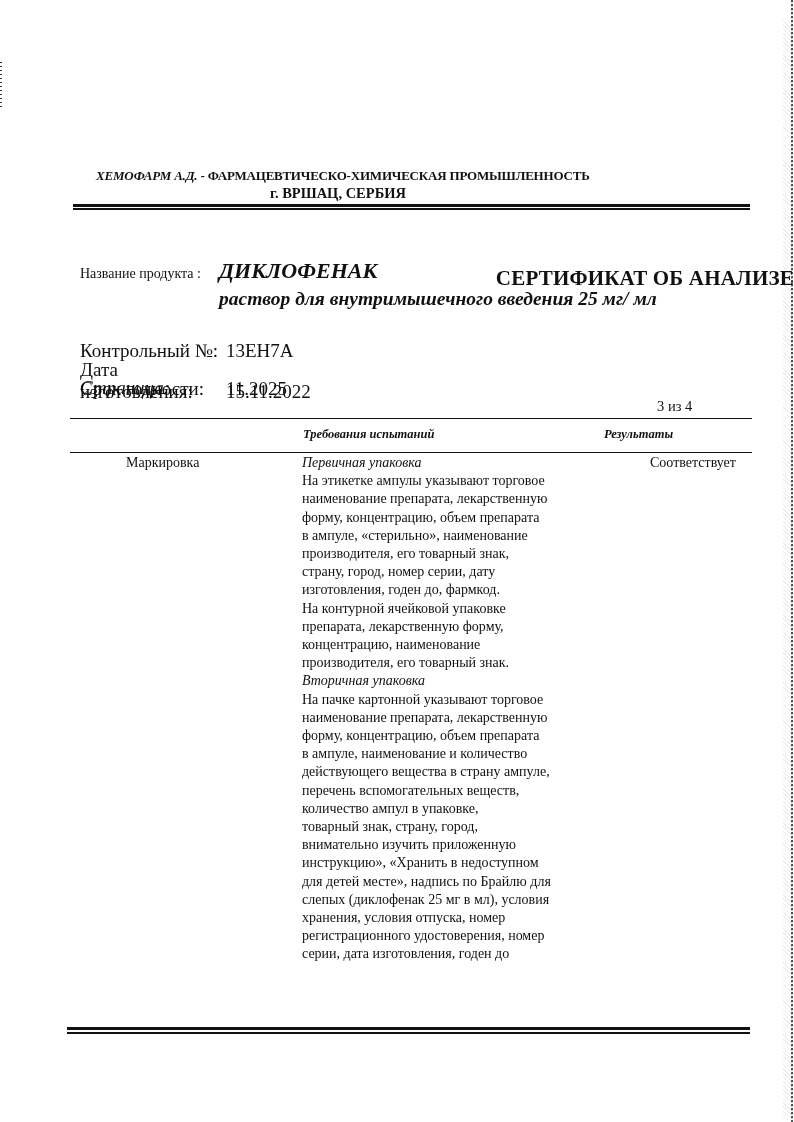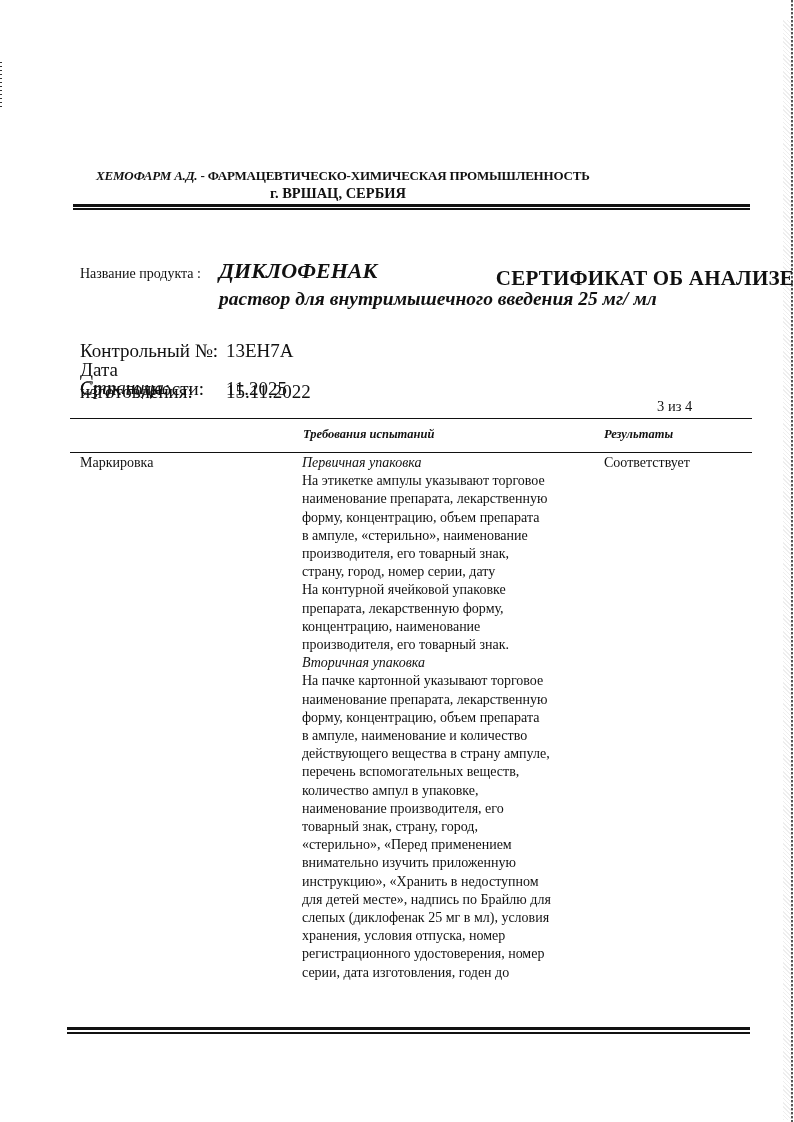--- a/index.html
+++ b/index.html
@@ -35,21 +35,21 @@
     font-weight: bold; font-size: 21px; letter-spacing: 0.2px; margin-top: 44px;
   }
   .pn-label { left: 80px; top: 266px; font-size: 14px; }
   .pn-name { left: 219px; top: 258px; font-weight: bold; font-style: italic; font-size: 22px; }
   .pn-sub { left: 219px; top: 288px; font-weight: bold; font-style: italic; font-size: 19.5px; }
   .meta-row { left: 80px; font-size: 19px; }
   .meta-row .k { display: inline-block; width: 146px; }
   .page-val { left: 657px; top: 398px; font-size: 14.5px; }
   .line { background: #111; height: 1px; }
   .th { font-weight: bold; font-style: italic; font-size: 12.5px; text-align: right; }
-  .cell { font-size: 14px; line-height: 18.2px; }
+  .cell { font-size: 14px; line-height: 18.2px; margin-left: 46px; }
   .req { left: 302px; top: 454px; width: 300px; font-size: 14px; line-height: 18.2px; }
   .req .it { font-style: italic; }
   .bot-line1 { left: 67px; top: 1027px; width: 683px; height: 3px; background: #111; }
   .bot-line2 { left: 67px; top: 1032px; width: 683px; height: 2px; background: #111; }
 </style>
 </head>
 <body>
 
 <div class="abs left-marks"></div>
 <div class="abs right-shade"></div>
@@ -93,35 +93,34 @@
 <div class="abs cell" style="left:604px; top:454px;">Соответствует</div>
 
 <div class="abs req" id="req">
     <div class="it">Первичная упаковка</div>
     <div>На этикетке ампулы указывают торговое</div>
     <div>наименование препарата, лекарственную</div>
     <div>форму, концентрацию, объем препарата</div>
     <div>в ампуле, «стерильно», наименование</div>
     <div>производителя, его товарный знак,</div>
     <div>страну, город, номер серии, дату</div>
+    <div>изготовления, годен до, фармкод.</div>
     <div>На контурной ячейковой упаковке</div>
     <div>препарата, лекарственную форму,</div>
     <div>концентрацию, наименование</div>
     <div>производителя, его товарный знак.</div>
     <div class="it">Вторичная упаковка</div>
     <div>На пачке картонной указывают торговое</div>
     <div>наименование препарата, лекарственную</div>
     <div>форму, концентрацию, объем препарата</div>
     <div>в ампуле, наименование и количество</div>
     <div>действующего вещества в страну ампуле,</div>
     <div>перечень вспомогательных веществ,</div>
     <div>количество ампул в упаковке,</div>
-    <div>наименование производителя, его</div>
     <div>товарный знак, страну, город,</div>
-    <div>«стерильно», «Перед применением</div>
     <div>внимательно изучить приложенную</div>
     <div>инструкцию», «Хранить в недоступном</div>
     <div>для детей месте», надпись по Брайлю для</div>
     <div>слепых (диклофенак 25 мг в мл), условия</div>
     <div>хранения, условия отпуска, номер</div>
     <div>регистрационного удостоверения, номер</div>
     <div>серии, дата изготовления, годен до</div>
   </div>
 
 <div class="abs bot-line1"></div>

